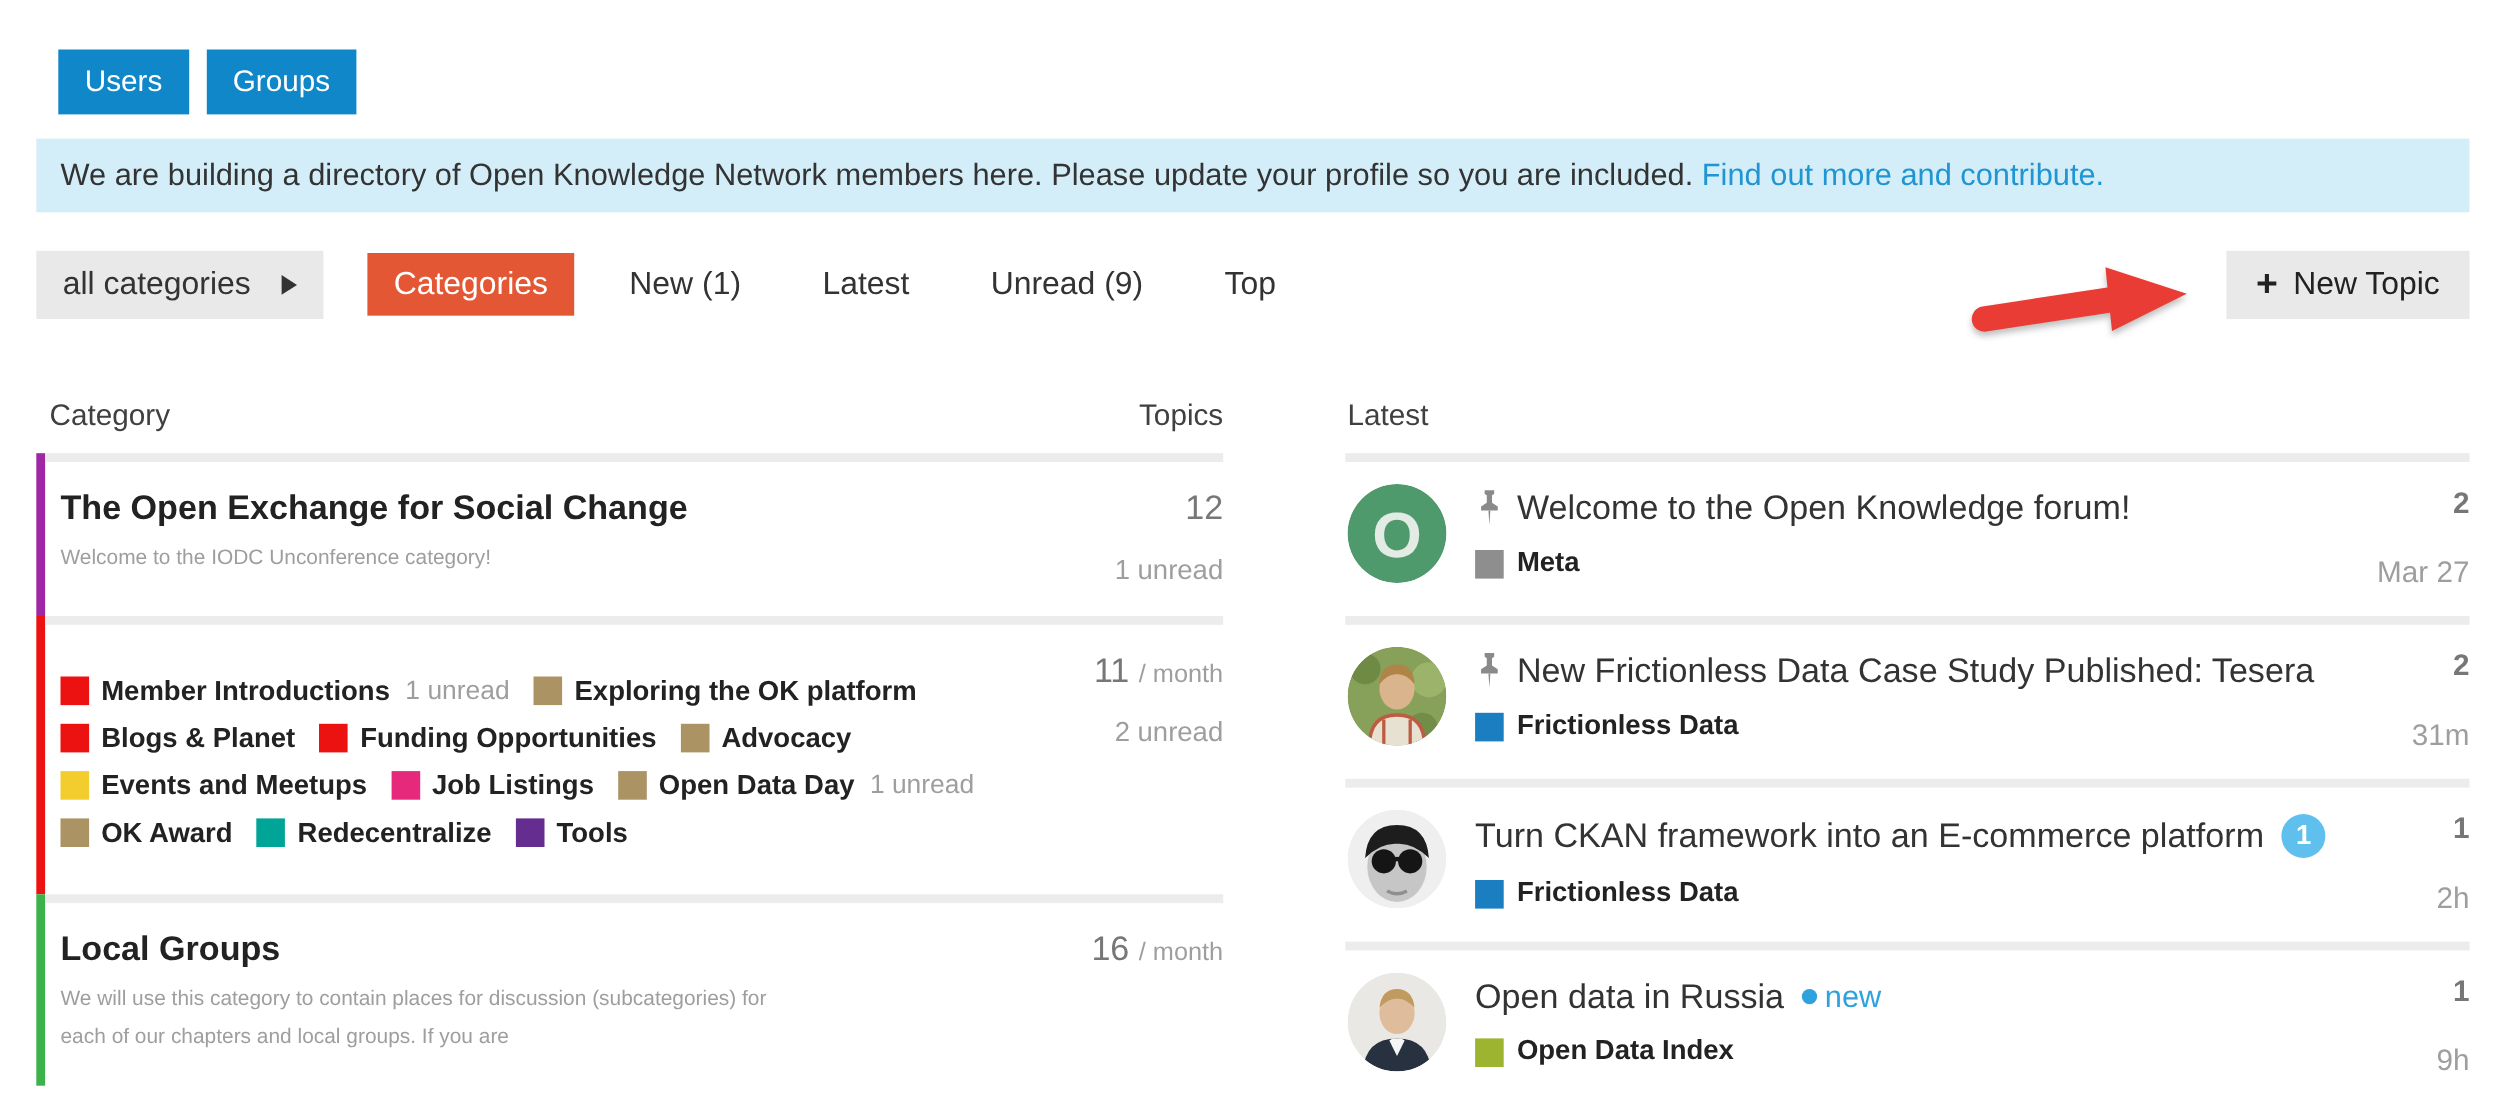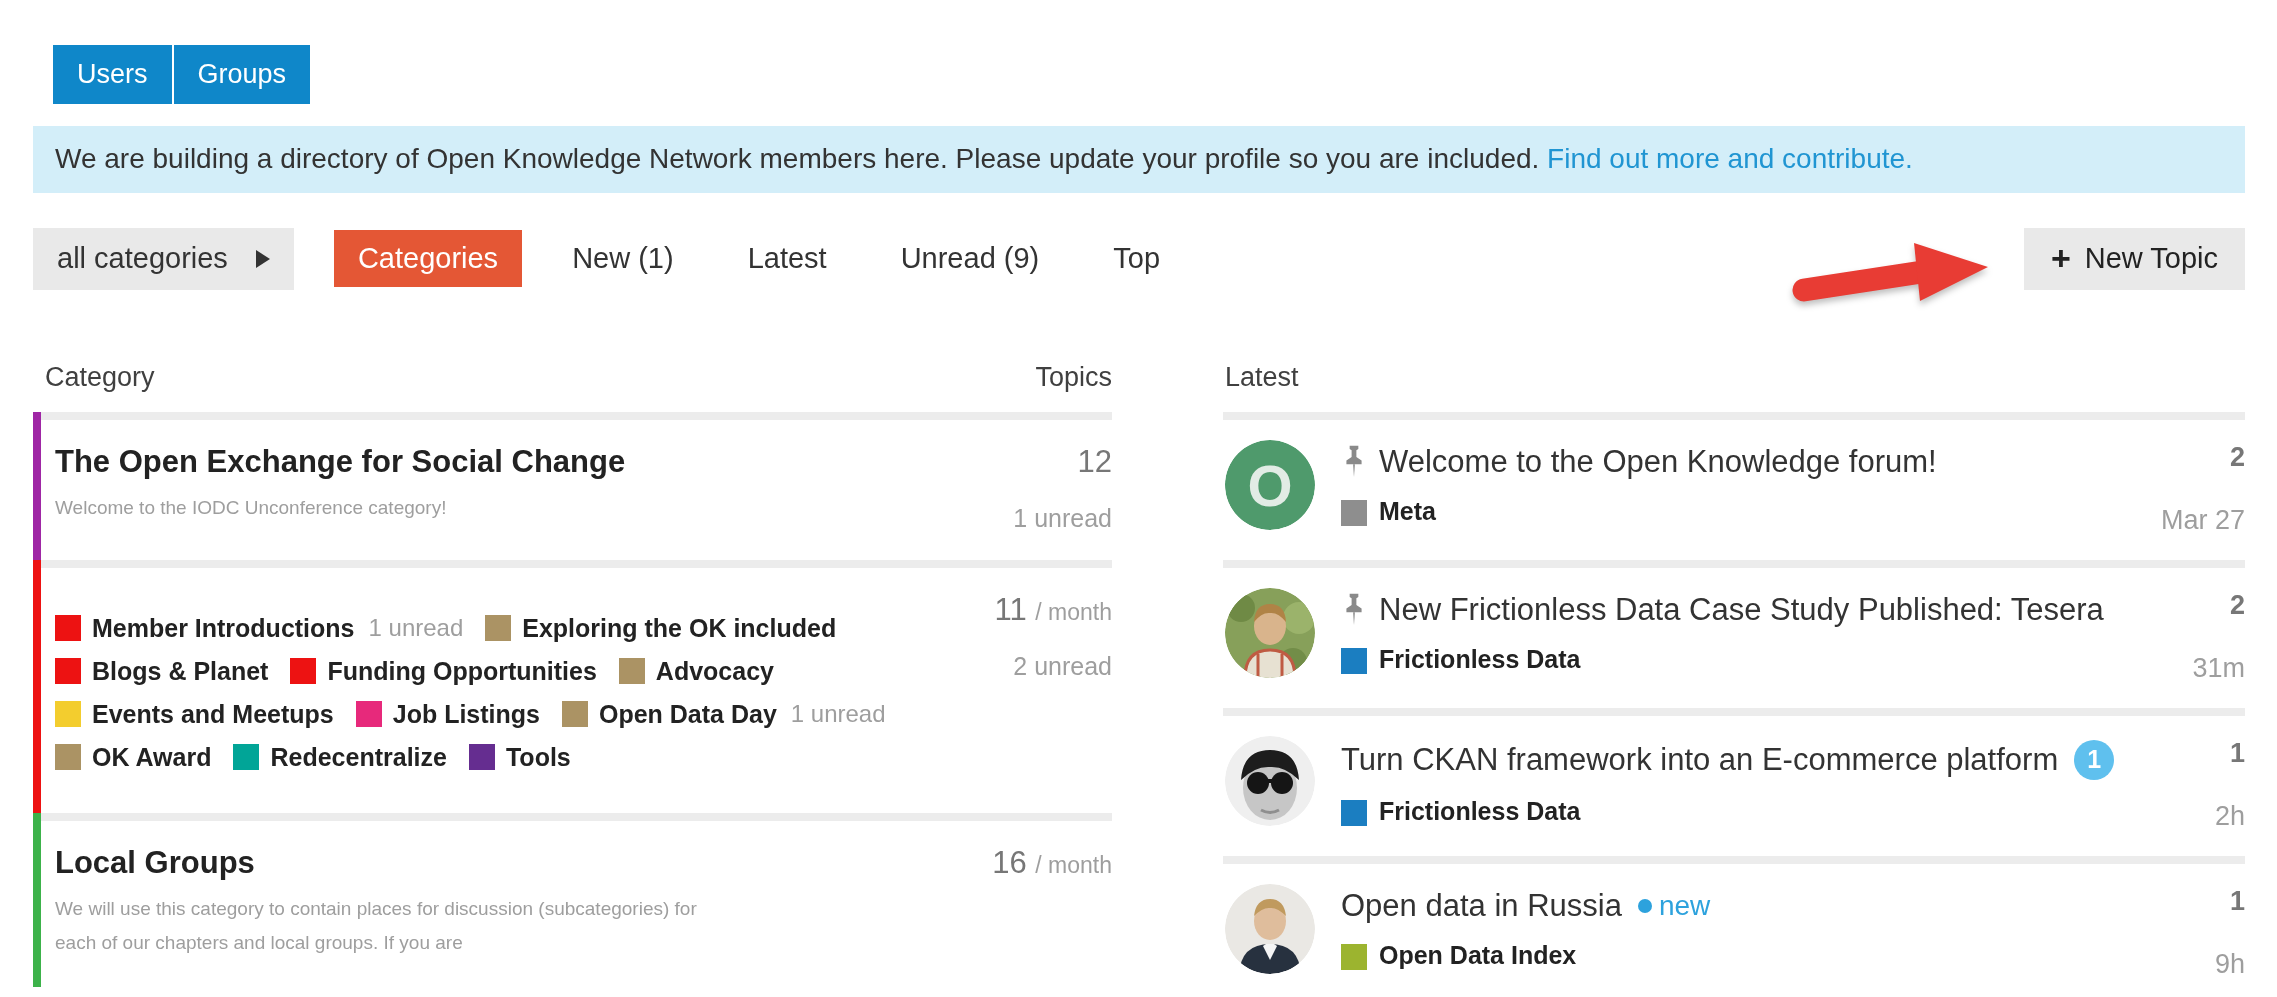--- a/index.html
+++ b/index.html
@@ -1,21 +1,21 @@
 <!DOCTYPE html>
 <html><head>
 <meta charset="utf-8">
 <style>
   * { margin:0; padding:0; box-sizing:border-box; }
   html,body { width:2277px; height:997px; overflow:hidden; background:#fff;
               font-family:"Liberation Sans", sans-serif; color:#222; }
   .page { padding:0 32px 0 33px; position:relative; }
 
   
-  .top-buttons { margin-top:45px; display:flex; gap:2px;padding-left:20px; }
+  .top-buttons { margin-top:45px; display:flex; gap:16px;padding-left:20px; }
   .btn-blue { color:#fff; font-size:27px; padding:14px 24px; border:none; cursor:pointer; }
 
   
   .banner { margin-top:22px; font-size:28px; color:#333; padding:18px 22px; line-height:1.1; }
   .banner a { text-decoration:none; }
 
   
   .nav-row { margin-top:33px; display:flex; align-items:center; position:relative; height:66px; }
   .dropdown-btn { background:#e9e9e9; font-size:29px; color:#333; padding:0 24px; height:62px;
                   display:flex; align-items:center; gap:28px; border:none; cursor:pointer; }
@@ -151,21 +151,21 @@
             <div class="cat-main">
               <div class="subcat-lines">
                 <div class="subcat-line">
                   <span class="subcat">
                     <span class="sq" style="background-color: rgb(237, 18, 18);"></span>
                     <span class="subcat-name">Member Introductions</span>
                     <span class="subcat-unread">1 unread</span>
                   </span>
                   <span class="subcat">
                     <span class="sq" style="background-color: rgb(171, 147, 100);"></span>
-                    <span class="subcat-name">Exploring the OK included</span>
+                    <span class="subcat-name">Exploring the OK platform</span>
                   </span>
                 </div>
                 <div class="subcat-line">
                   <span class="subcat">
                     <span class="sq" style="background-color: rgb(237, 18, 18);"></span>
                     <span class="subcat-name">Blogs &amp; Planet</span>
                   </span>
                   <span class="subcat">
                     <span class="sq" style="background-color: rgb(237, 18, 18);"></span>
                     <span class="subcat-name">Funding Opportunities</span>

